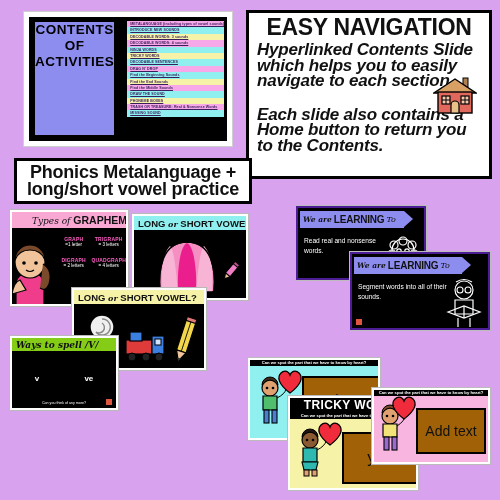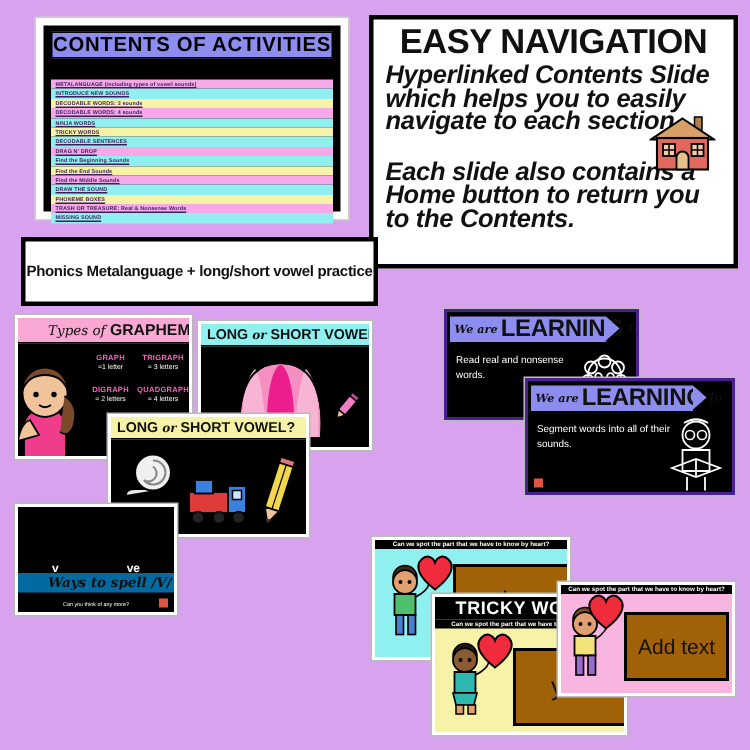--- a/index.html
+++ b/index.html
@@ -14,21 +14,21 @@
 
   
   #contents-card{
     left:24px;top:12px;width:208px;height:134px;
     background:#ffffff;border:2px solid #ffffff;
     box-shadow:0 0 0 1px #cfcfcf;
     padding:3px;
   }
   #contents-inner{
     width:100%;height:100%;background:#000;box-sizing:border-box;
-    padding:4px 5px 3px 5px;display:flex;flex-direction:column;gap:12px;
+    padding:4px 5px 3px 5px;display:flex;flex-direction:row;gap:12px;
   }
   #contents-title{
     background:#8d8df0;color:#000;text-align:center;
     font-weight:bold;font-size:13.5px;letter-spacing:.5px;
     line-height:16px;border:1px solid #000;margin-bottom:2px;
     font-family:"Liberation Sans", sans-serif;
   }
   .toc-row{
     font-size:3.6px;font-weight:bold;color:#3a1f5c;
     line-height:6.4px;height:6.4px;padding-left:3px;
@@ -52,21 +52,21 @@
   }
   #house-icon{position:absolute;right:12px;top:62px;width:44px;height:40px;}
 
   
   .banner{
     background:#fff;border:3px solid #000;display:flex;
     align-items:center;justify-content:center;text-align:center;
     font-weight:bold;color:#111;
   }
   #phonics-banner{left:14px;top:158px;width:238px;height:46px;
-    font-size:10px;line-height:17px;letter-spacing:-0.2px;}
+    font-size:18px;line-height:17px;letter-spacing:-0.2px;}
   #learning-banner{left:298px;top:170px;width:186px;height:26px;
     font-size:14px;letter-spacing:-0.2px;}
   #tricky-banner{left:14px;top:424px;width:226px;height:66px;
     font-size:14.5px;line-height:17px;letter-spacing:-0.3px;}
 
   
   .slide{background:#000;border:2px solid #fff;box-shadow:0 0 0 1px #b9b9b9;overflow:hidden;}
   .slide-head{
     font-weight:bold;color:#111;text-align:left;
     border-bottom:1px solid #000;box-sizing:border-box;
@@ -86,51 +86,51 @@
   #girl-icon{position:absolute;left:-2px;top:26px;width:44px;height:68px;}
 
   
   #vowel1-card{left:132px;top:214px;width:116px;height:86px;}
   #vowel1-head{background:#8ff0ef;height:15px;line-height:15px;font-size:9.5px;padding-left:4px;}
   .orr{font-family:"DejaVu Serif",serif;font-style:italic;font-size:8px;}
   #shell-icon{position:absolute;left:22px;top:24px;width:62px;height:54px;}
   #pencil1-icon{position:absolute;right:4px;top:44px;width:22px;height:22px;}
 
   
-  #vowel2-card{left:72px;top:276px;width:134px;height:82px;}
+  #vowel2-card{left:72px;top:288px;width:134px;height:82px;}
   #vowel2-head{background:#f6f2a8;height:15px;line-height:15px;font-size:9.5px;padding-left:4px;}
   #snail-icon{position:absolute;left:8px;top:22px;width:40px;height:34px;}
   #train-icon{position:absolute;left:48px;top:38px;width:46px;height:34px;}
   #pencil2-icon{position:absolute;right:6px;top:26px;width:26px;height:48px;}
 
   
   #ways-card{left:10px;top:336px;width:108px;height:74px;}
-  #ways-head{background:#0369a1;height:14px;line-height:14px;font-size:9px;padding-left:20px;
-     font-family:"DejaVu Serif",serif;font-style:italic;font-weight:bold;margin-top:44px;}
+  #ways-head{background:#84cc16;height:14px;line-height:14px;font-size:9px;padding-left:4px;
+     font-family:"DejaVu Serif",serif;font-style:italic;font-weight:bold;}
   .spell-opts{position:absolute;top:36px;left:0;width:100%;display:flex;
      justify-content:space-around;color:#fff;font-size:8px;font-weight:bold;}
   #ways-foot{position:absolute;bottom:3px;width:100%;text-align:center;
      color:#fff;font-size:3.6px;}
   #ways-home{position:absolute;right:4px;bottom:3px;width:6px;height:6px;background:#e0553f;}
 
   
   .li-card{background:#000;border:2px solid #4c1d95;box-shadow:0 0 0 1px #bbb;overflow:hidden;}
   #li-card1{left:296px;top:206px;width:130px;height:74px;}
   #li-card2{left:350px;top:252px;width:140px;height:78px;}
   .li-arrow{position:relative;height:17px;margin:3px 0 0 2px;}
   .li-arrow .bar{
     position:absolute;left:0;top:0;height:17px;background:#8d8df0;
     display:flex;align-items:center;padding-left:3px;box-sizing:border-box;
     white-space:nowrap;
   }
   .li-arrow .tip{position:absolute;top:0;width:0;height:0;
     border-top:8.5px solid transparent;border-bottom:8.5px solid transparent;
     border-left:9px solid #8d8df0;}
   .li-weare{font-family:"DejaVu Serif",serif;font-style:italic;font-weight:bold;font-size:7.5px;color:#111;}
-  .li-learning{font-weight:bold;font-size:16px;color:#111;letter-spacing:-0.2px;margin-left:2px;}
+  .li-learning{font-weight:bold;font-size:10px;color:#111;letter-spacing:-0.2px;margin-left:2px;}
   .li-to{font-family:"DejaVu Serif",serif;font-style:italic;font-size:8px;color:#111;margin-left:2px;}
   .li-body{color:#fff;font-size:6.6px;line-height:10px;padding:8px 6px;max-width:72%;}
   .li-fig{position:absolute;right:4px;bottom:0px;width:34px;height:42px;}
   #li-home{position:absolute;left:4px;bottom:3px;width:6px;height:6px;background:#e0553f;}
 
   
   .tw-card{border:2px solid #fff;box-shadow:0 0 0 1px #bbb;overflow:hidden;background:#fff;}
   #tw-card1{left:248px;top:358px;width:132px;height:82px;background:#8ff0ef;}
   #tw-card2{left:288px;top:396px;width:130px;height:94px;background:#f6f2a8;}
   #tw-card3{left:372px;top:388px;width:118px;height:76px;background:#f7b5e0;}

